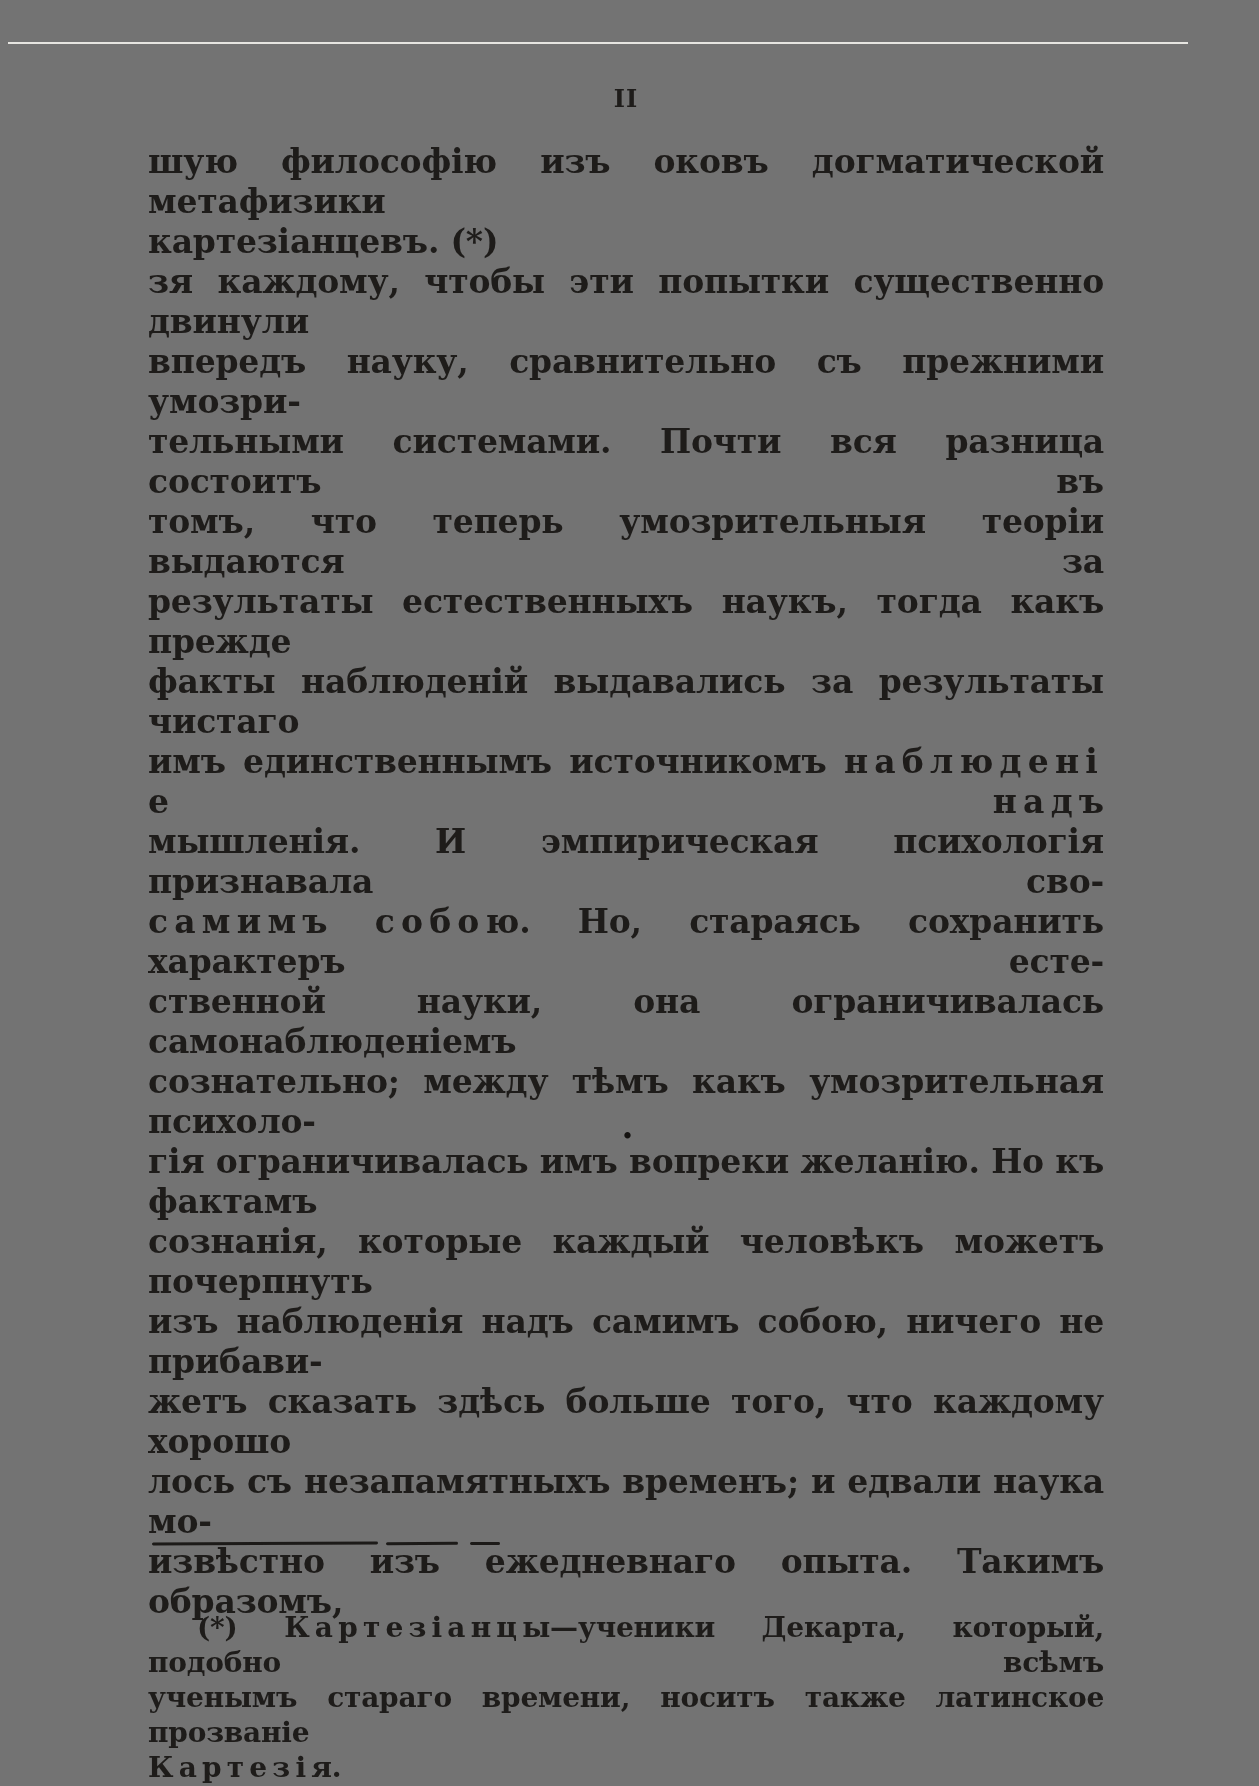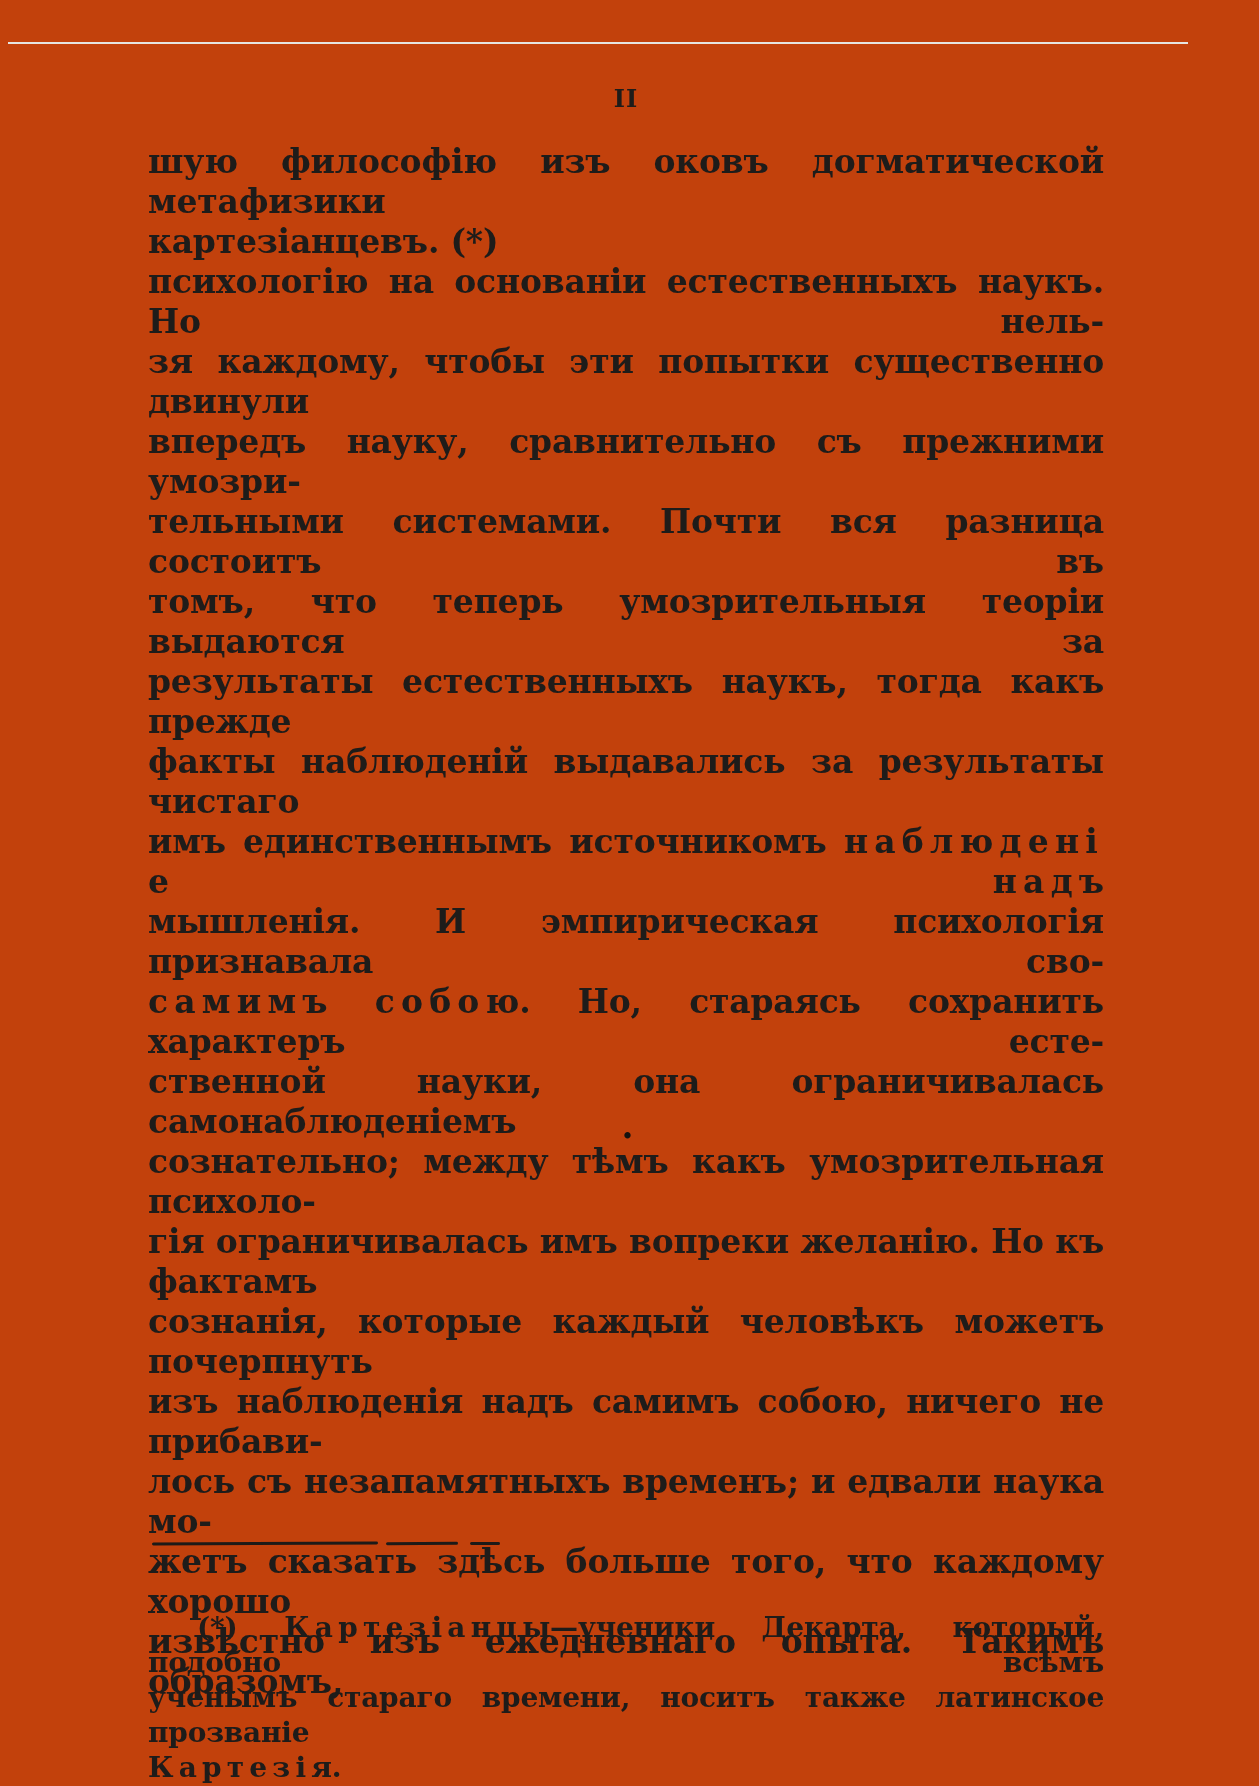--- a/index.html
+++ b/index.html
@@ -4,21 +4,21 @@
 <style>
   html, body {
     margin: 0;
     padding: 0;
     background: #ffffff;
   }
   .page {
     position: relative;
     width: 1259px;
     height: 1786px;
-    background: #c2410c;
+    background: #737373;
     overflow: hidden;
     font-family: "DejaVu Serif", "Liberation Serif", serif;
     color: #1e1c1a;
   }
   .scan-edge-top {
     position: absolute;
     left: 8px;
     top: 42px;
     width: 1180px;
     height: 2px;
@@ -96,37 +96,36 @@
 <body>
 
 <div class="page">
   <div class="scan-edge-top"></div>
 
   <div class="page-number">II</div>
 
   <div class="body-text">
       <div class="line">шую философію изъ оковъ догматической метафизики</div>
       <div class="line last">картезіанцевъ. (*)</div>
-      <div class="line">психологію на основаніи естественныхъ наукъ. Но нель-</div>
       <div class="line">зя каждому, чтобы эти попытки существенно двинули</div>
       <div class="line">впередъ науку, сравнительно съ прежними умозри-</div>
       <div class="line">тельными системами. Почти вся разница состоитъ въ</div>
       <div class="line">томъ, что теперь умозрительныя теоріи выдаются за</div>
       <div class="line">результаты естественныхъ наукъ, тогда какъ прежде</div>
       <div class="line">факты наблюденій выдавались за результаты чистаго</div>
       <div class="line">имъ единственнымъ источникомъ н а б л ю д е н і е н а д ъ</div>
       <div class="line">мышленія. И эмпирическая психологія признавала сво-</div>
       <div class="line">с а м и м ъ с о б о ю. Но, стараясь сохранить характеръ есте-</div>
       <div class="line">ственной науки, она ограничивалась самонаблюденіемъ</div>
       <div class="line">сознательно; между тѣмъ какъ умозрительная психоло-</div>
       <div class="line">гія ограничивалась имъ вопреки желанію. Но къ фактамъ</div>
       <div class="line">сознанія, которые каждый человѣкъ можетъ почерпнуть</div>
       <div class="line">изъ наблюденія надъ самимъ собою, ничего не прибави-</div>
+      <div class="line">жетъ сказать здѣсь больше того, что каждому хорошо</div>
       <div class="line">лось съ незапамятныхъ временъ; и едвали наука мо-</div>
-      <div class="line">жетъ сказать здѣсь больше того, что каждому хорошо</div>
       <div class="line">извѣстно изъ ежедневнаго опыта. Такимъ образомъ,</div>
     </div>
 
   <div class="para-dot">•</div>
 
   <div class="footnote-rule seg1"></div>
   <div class="footnote-rule seg2"></div>
   <div class="footnote-rule seg3"></div>
 
   <div class="footnote">

